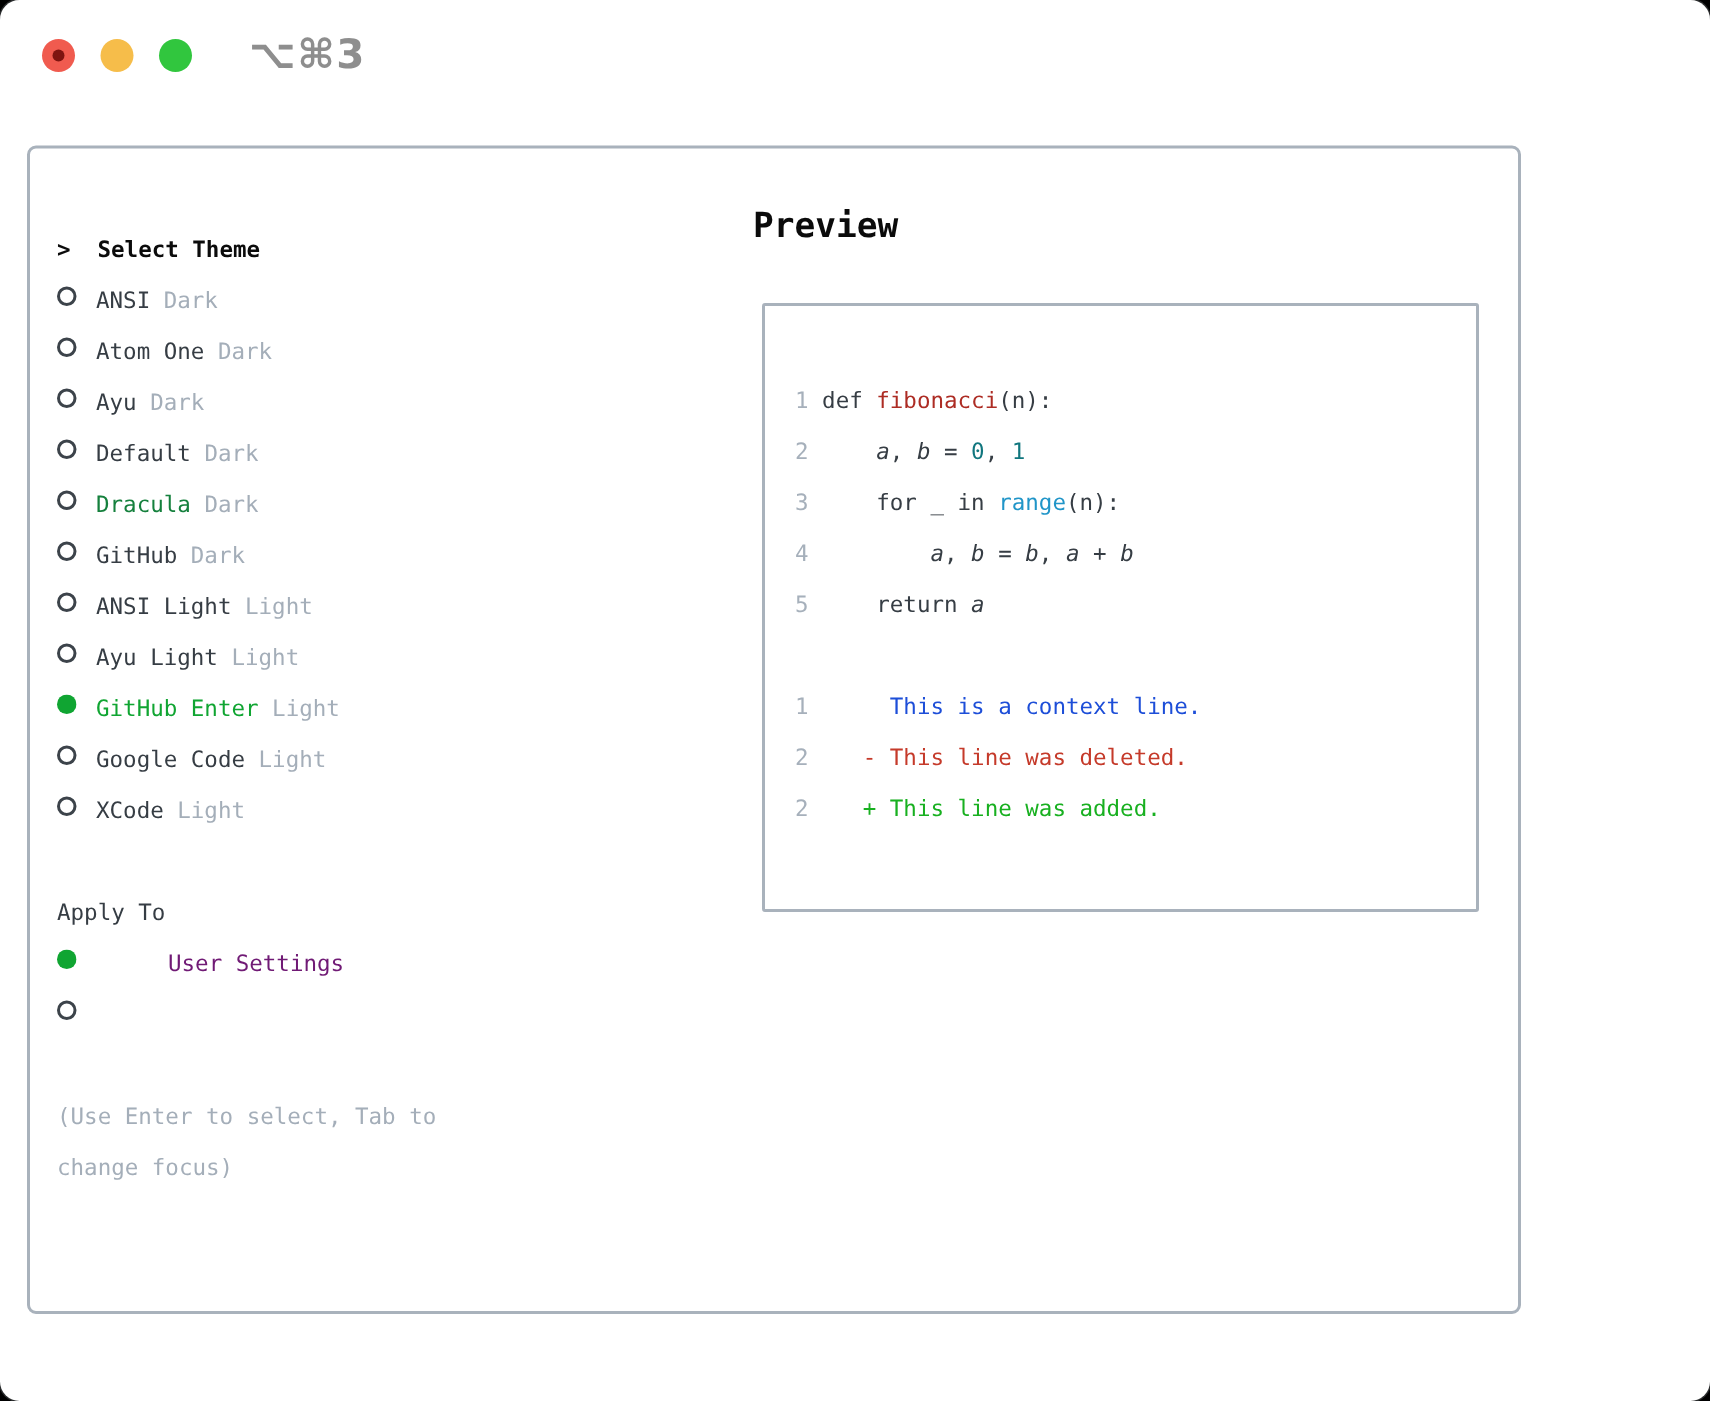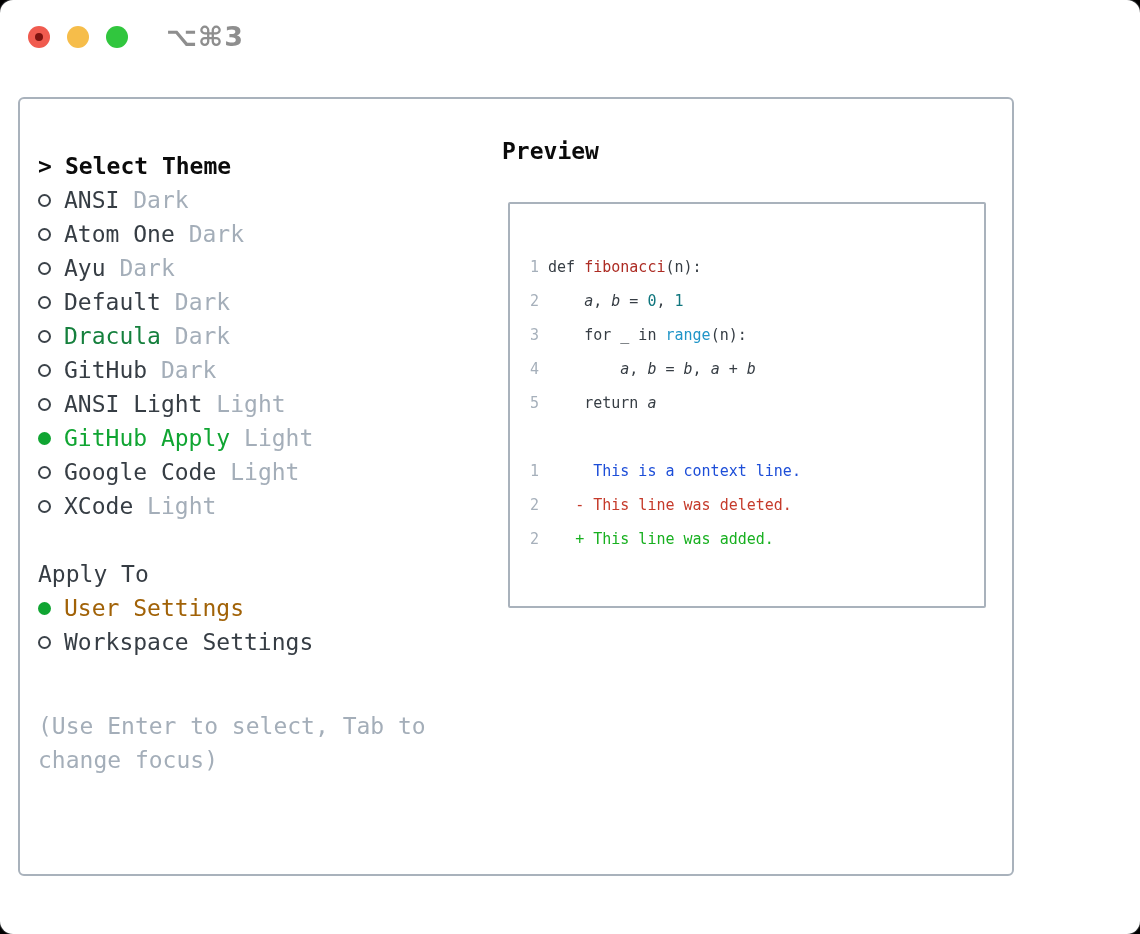--- a/index.html
+++ b/index.html
@@ -24,21 +24,21 @@
     position: absolute; left: 166px; top: 22px; height: 30px; line-height: 30px;
     font-family: "DejaVu Sans", "Liberation Sans", sans-serif;
     font-size: 27px; font-weight: bold; letter-spacing: 1px;
   }
 
   
   .main-box {
     position: absolute; left: 18px; top: 97px; width: 996px; height: 779px;
     border: 2px solid #a9b2bc; border-radius: 6px; background: #fff;
   }
-  .row { line-height: 34px; font-size: 23px; white-space: pre; }
+  .row { line-height: 34px; font-size: 15px; white-space: pre; }
 
   .left-col { position: absolute; left: 18px; top: 50px; width: 460px; }
   .select-header { font-weight: bold; }
   .prompt { display: inline-block; width: 27px; }
   .blank-row { height: 34px; }
 
   .radio {
     display: inline-block; width: 13px; height: 13px; border-radius: 50%;
     border: 2px solid #3c434a; margin-right: 13px; vertical-align: 1px;
   }
@@ -52,21 +52,21 @@
     position: absolute; left: 482px; top: 35px;
     line-height: 34px; font-size: 23px; font-weight: bold;
   }
   .preview-box {
     position: absolute; left: 488px; top: 103px; width: 478px; height: 406px;
     border: 2px solid #a9b2bc; border-radius: 2px; background: #fff;
     padding: 46px 0 0 20px; overflow: hidden;
   }
   .code-line { line-height: 34px; font-size: 15px; white-space: pre; min-height: 34px; }
 
-  .help-block { margin-top: 16px; }
+  .help-block { margin-top: 0; }
 </style>
 </head>
 <body>
 
 <div class="window">
 
   <div class="titlebar">
     <span class="light red" style="background: rgb(240, 91, 79);">
         <span class="dot" style="background: rgb(126, 20, 16);"></span>
       </span>
@@ -81,31 +81,32 @@
       <div class="row select-header" style="color: rgb(11, 11, 11);"><span class="prompt">&gt;</span><span>Select Theme</span></div>
 
       <div id="theme-list">
           <div class="row theme-row"><span class="radio"></span><span style="color: rgb(54, 61, 68);">ANSI</span> <span style="color: rgb(164, 174, 185);">Dark</span></div>
           <div class="row theme-row"><span class="radio"></span><span style="color: rgb(54, 61, 68);">Atom One</span> <span style="color: rgb(164, 174, 185);">Dark</span></div>
           <div class="row theme-row"><span class="radio"></span><span style="color: rgb(54, 61, 68);">Ayu</span> <span style="color: rgb(164, 174, 185);">Dark</span></div>
           <div class="row theme-row"><span class="radio"></span><span style="color: rgb(54, 61, 68);">Default</span> <span style="color: rgb(164, 174, 185);">Dark</span></div>
           <div class="row theme-row"><span class="radio"></span><span style="color: #15803d;">Dracula</span> <span style="color: rgb(164, 174, 185);">Dark</span></div>
           <div class="row theme-row"><span class="radio"></span><span style="color: rgb(54, 61, 68);">GitHub</span> <span style="color: rgb(164, 174, 185);">Dark</span></div>
           <div class="row theme-row"><span class="radio"></span><span style="color: rgb(54, 61, 68);">ANSI Light</span> <span style="color: rgb(164, 174, 185);">Light</span></div>
-          <div class="row theme-row"><span class="radio on" style="background: rgb(16, 165, 50);"></span><span style="color: rgb(16, 165, 50);">GitHub Apply</span> <span style="color: rgb(164, 174, 185);">Light</span></div>
+          <div class="row theme-row"><span class="radio"></span><span style="color: rgb(54, 61, 68);">Ayu Light</span> <span style="color: rgb(164, 174, 185);">Light</span></div>
+          <div class="row theme-row"><span class="radio on" style="background: rgb(16, 165, 50);"></span><span style="color: rgb(16, 165, 50);">GitHub Enter</span> <span style="color: rgb(164, 174, 185);">Light</span></div>
           <div class="row theme-row"><span class="radio"></span><span style="color: rgb(54, 61, 68);">Google Code</span> <span style="color: rgb(164, 174, 185);">Light</span></div>
           <div class="row theme-row"><span class="radio"></span><span style="color: rgb(54, 61, 68);">XCode</span> <span style="color: rgb(164, 174, 185);">Light</span></div>
         </div>
 
       <div class="blank-row"></div>
       <div class="row apply-header" style="color: rgb(54, 61, 68);">Apply To</div>
 
       <div id="apply-list">
-          <div class="row theme-row"><span class="radio on" style="background: rgb(16, 165, 50);"></span><span style="color: #a16207;">User Settings</span></div>
-          <div class="row theme-row"><span class="radio"></span><span style="color: rgb(54, 61, 68);">Workspace Settings</span></div>
+          <div class="row theme-row"><span class="radio on" style="background: rgb(16, 165, 50);"></span><span style="color: #701a75; margin-left: 48px;">User Settings</span></div>
+          <div class="row theme-row"><span class="radio"></span></div>
         </div>
 
       <div class="blank-row"></div>
       <div class="help-block" id="help">
           <div class="row" style="color: rgb(164, 174, 185);">(Use Enter to select, Tab to</div>
           <div class="row" style="color: rgb(164, 174, 185);">change focus)</div>
         </div>
     </div>
 
     <div class="right-col">

